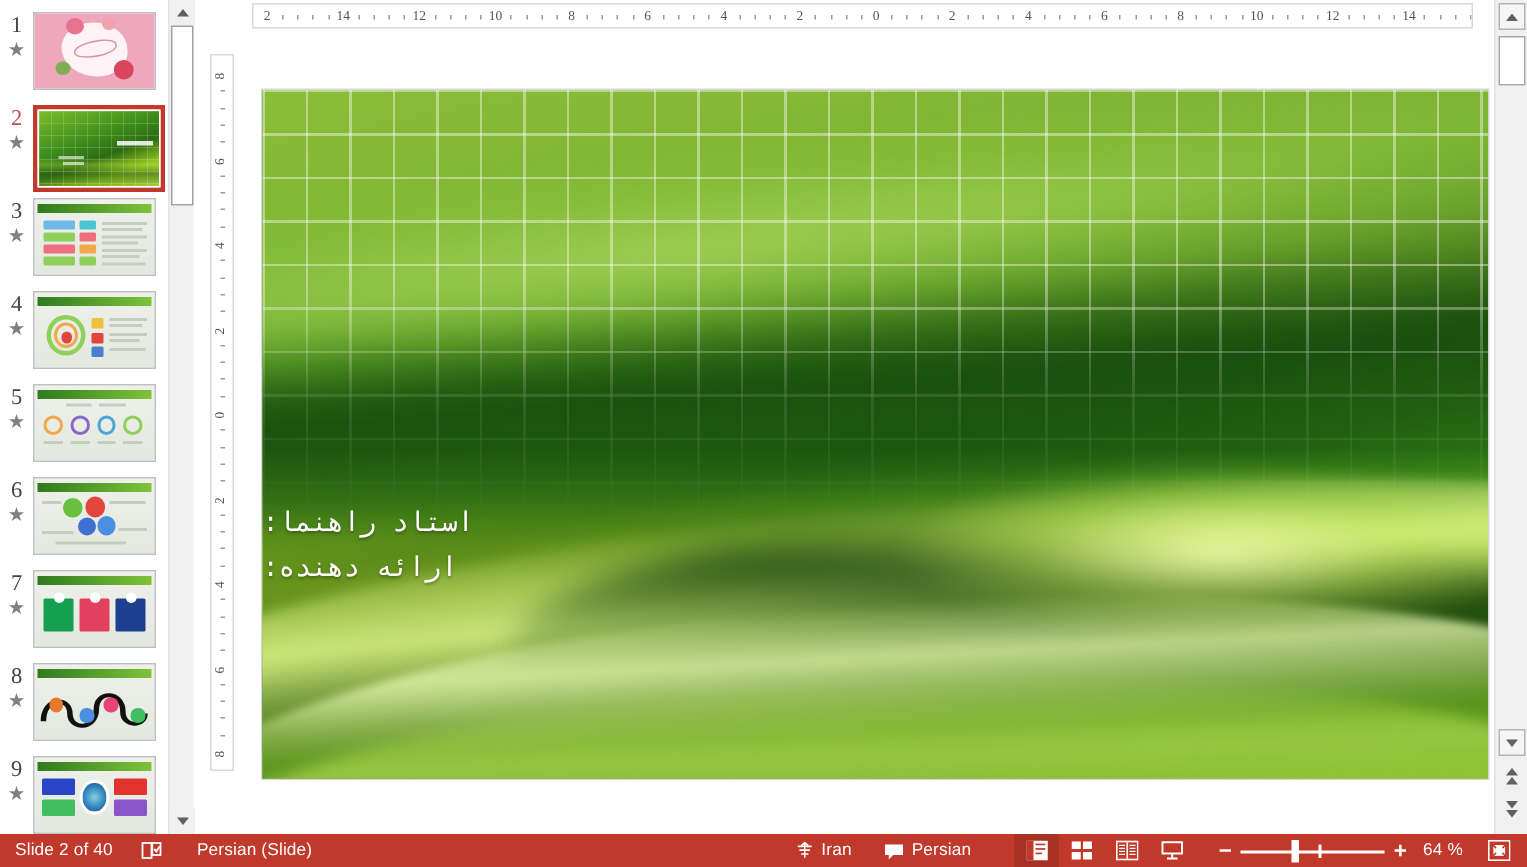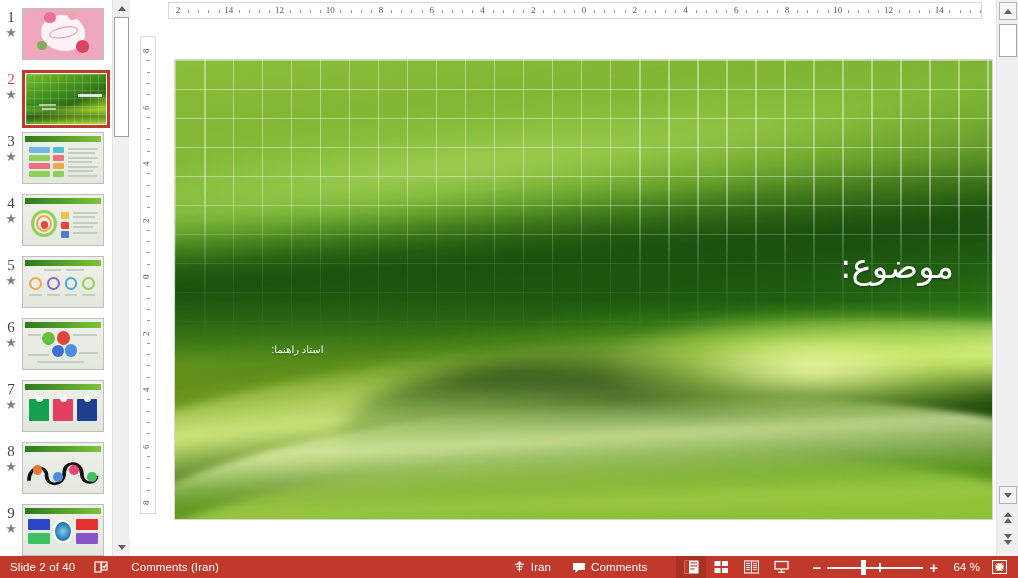--- a/index.html
+++ b/index.html
@@ -231,23 +231,23 @@
 
   
   .slide-title {
     position: absolute; right: 38px; top: 186px;
     color: #ffffff; font-size: 34px; line-height: 40px;
     direction: rtl; text-align: right;
     font-family: "DejaVu Sans", sans-serif;
     text-shadow: 0 1px 2px rgba(0,0,0,.35);
   }
   .sub-line {
-    position: absolute; color: #ffffff; font-size: 10px; line-height: 20px;
-    direction: rtl; text-align: center;
-    font-family: Liberation Sans, sans-serif;
+    position: absolute; color: #ffffff; font-size: 18px; line-height: 20px;
+    direction: rtl; text-align: left;
+    font-family: Liberation Mono, monospace;
     text-shadow: 0 1px 2px rgba(0,0,0,.3);
   }
   .sub1 { left: 0; width: 245px; top: 280px; }
   .sub2 { left: 0; width: 245px; top: 310px; }
 
   
   #right-scroll {
     position: absolute; left: 996px; top: 0; width: 22px; height: 556px;
     background: #f0f0f0; border-left: 1px solid #e2e2e2;
   }
@@ -274,21 +274,21 @@
   .sb-text { letter-spacing: .1px; }
   #view-normal { background: #a93226; }
   .vbtn { width: 30px; height: 22px; display: flex; align-items: center; justify-content: center; }
   .zoom-track {
     position: relative; width: 96px; height: 22px; display: flex; align-items: center;
   }
   .zoom-line { position: absolute; left: 0; right: 0; top: 11px; height: 2px; background: #ffffff; }
   .zoom-mid { position: absolute; left: 52px; top: 7px; width: 2px; height: 9px; background: #ffffff; }
   .zoom-handle { position: absolute; left: 34px; top: 4px; width: 5px; height: 15px; background: #ffffff; }
   .plusminus { font-size: 15px; font-weight: bold; line-height: 15px; padding: 0 6px; }
-  #zoom-pct { min-width: 42px; text-align: right; padding-right: 6px; }
+  #zoom-pct { min-width: 42px; text-align: center; padding-right: 6px; }
   .fit-btn { width: 26px; height: 22px; display: flex; align-items: center; justify-content: center; }
 </style>
 </head>
 <body>
 
 <div id="app">
 
   <div id="thumb-pane">
 
     <div class="thumb-row" style="top:8px">
@@ -639,22 +639,22 @@
       <div class="bg-light-sweep"></div>
       <div class="bg-dark-band"></div>
       <div class="grid-overlay"></div>
       <div class="wave w2"></div>
       <div class="wave w1"></div>
       <div class="wave w4"></div>
       <div class="wave w3"></div>
       <div class="wave w5"></div>
       <div class="glow-right"></div>
 
-      <div class="slide-title">موضوع:</div>
       <div class="sub-line sub1">استاد راهنما:</div>
+      <div class="sub-line sub2">ارائه دهنده:</div>
     </div>
   </div>
 
   <div id="right-scroll">
     <div class="rsb-btn" style="top:2px">
       <span class="sb-arrow arrow-up"></span>
     </div>
     <div id="right-thumb"></div>
     <div class="rsb-btn" style="top:486px">
       <span class="sb-arrow arrow-down"></span>
@@ -677,37 +677,37 @@
 
     <div class="sb-item" style="padding-left:12px">
       <svg width="14" height="14" viewBox="0 0 14 14">
         <rect x="1" y="2" width="6" height="10" fill="none" stroke="#ffffff" stroke-width="1.2"></rect>
         <rect x="7.5" y="2" width="5.5" height="8" fill="none" stroke="#ffffff" stroke-width="1.2"></rect>
         <path d="M8.8 6 L10.2 7.6 L12.6 4.2" fill="none" stroke="#ffffff" stroke-width="1.3"></path>
       </svg>
     </div>
 
     <div class="sb-item" style="padding-left:16px">
-      <span class="sb-text">Comments (Iran)</span>
+      <span class="sb-text">Persian (Slide)</span>
     </div>
 
     <div style="flex:1"></div>
 
     <div class="sb-item">
       <svg width="13" height="13" viewBox="0 0 14 14" style="margin-right:5px">
         <path d="M2 3.5 L12 3.5 M3.2 6.2 L10.8 6.2 M4.4 8.9 L9.6 8.9 M7 11.6 L7 1.2 M4.6 3 L7 0.8 L9.4 3" fill="none" stroke="#ffffff" stroke-width="1.1"></path>
       </svg>
       <span class="sb-text">Iran</span>
     </div>
 
     <div class="sb-item" style="padding-left:14px">
       <svg width="14" height="13" viewBox="0 0 14 13" style="margin-right:5px">
         <path d="M1 2 H13 V9 H6.5 L3.5 12 V9 H1 Z" fill="#ffffff"></path>
       </svg>
-      <span class="sb-text">Comments</span>
+      <span class="sb-text">Persian</span>
     </div>
 
     <div style="width:22px"></div>
 
     <div class="vbtn" id="view-normal">
       <svg width="15" height="14" viewBox="0 0 15 14">
         <rect x="0.5" y="0.5" width="14" height="13" fill="#ffffff"></rect>
         <rect x="0.5" y="0.5" width="4.5" height="13" fill="#c0392b"></rect>
         <rect x="6.3" y="2.4" width="6.6" height="1.1" fill="#c0392b"></rect>
         <rect x="6.3" y="5.4" width="6.6" height="1.1" fill="#c0392b"></rect>

